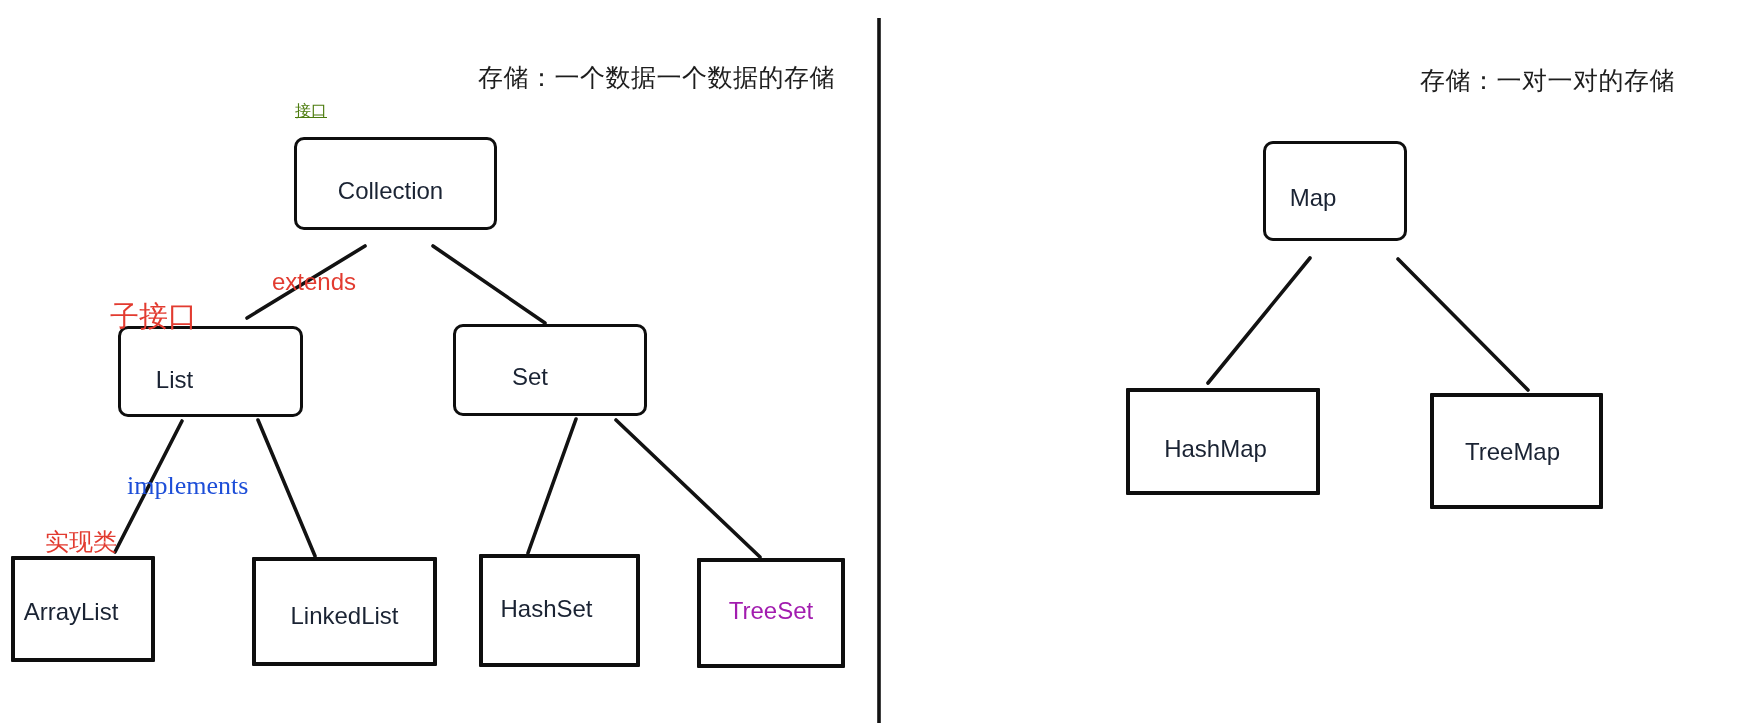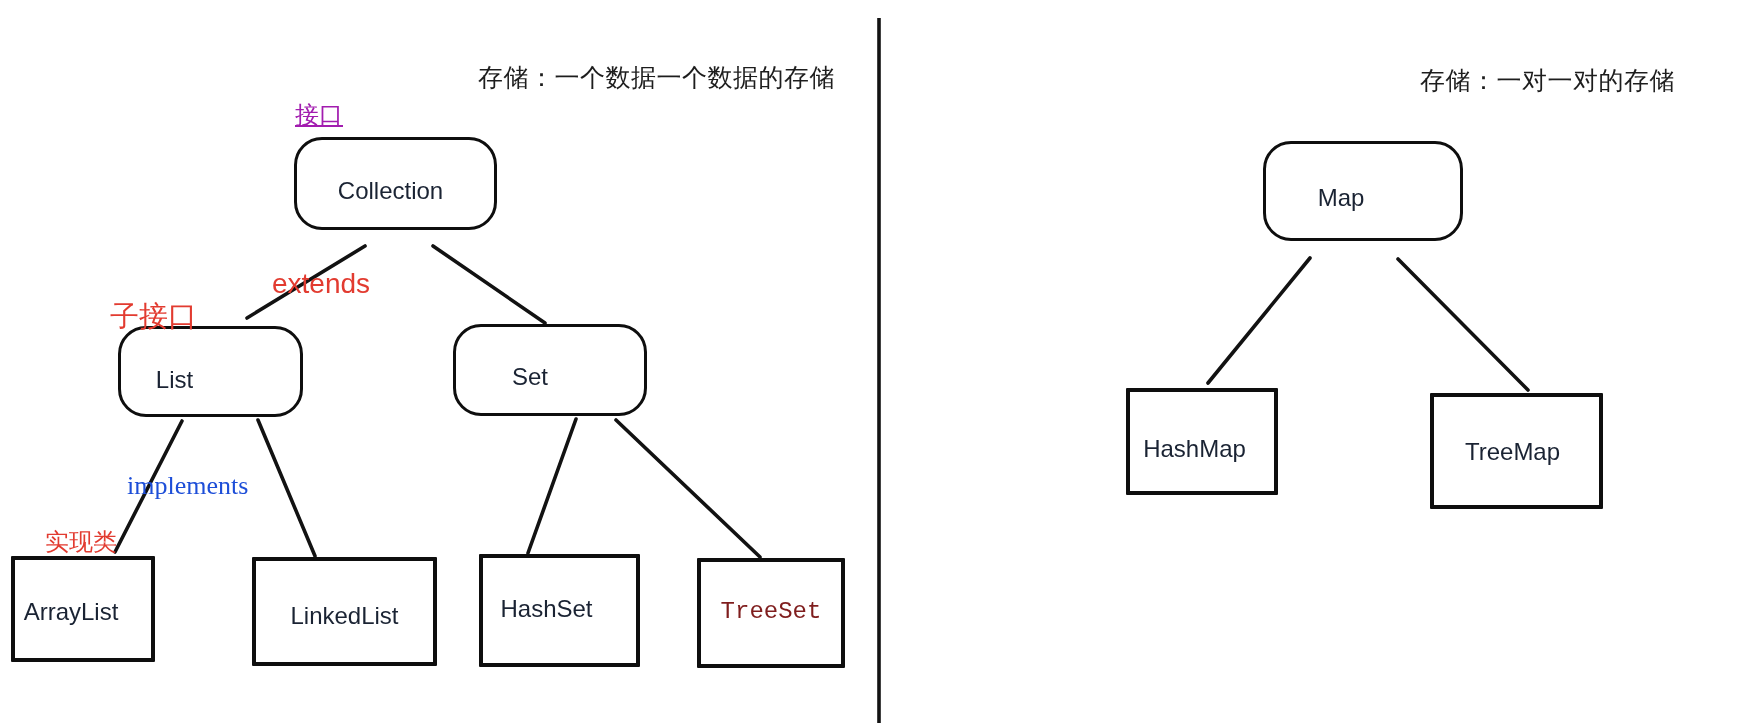--- a/index.html
+++ b/index.html
@@ -46,21 +46,21 @@
   .node {
     position: absolute;
     box-sizing: border-box;
     background: #ffffff;
     border: 3px solid #0e0e0e;
     display: flex;
     align-items: center;
     justify-content: center;
     z-index: 2;
   }
-  .node.rounded { border-radius: 28px; }
+  .node.rounded { border-radius: 10px; }
   .node.rect    { border-radius: 1px; border-width: 4px; }
   .node-label {
     font-size: 24px;
     color: #1a2333;
     white-space: nowrap;
   }
   .annotation {
     position: absolute;
     white-space: nowrap;
     z-index: 4;
@@ -87,42 +87,42 @@
   <div id="node-layer">
       <div class="node rounded" style="left: 294px; top: 137px; width: 203px; height: 93px; border-color: rgb(14, 14, 14);">
         <span class="node-label" style="transform: translate(-5px, 7px); color: rgb(26, 35, 51);">Collection</span>
       </div>
       <div class="node rounded" style="left: 118px; top: 326px; width: 185px; height: 91px; border-color: rgb(14, 14, 14);">
         <span class="node-label" style="transform: translate(-36px, 8px); color: rgb(26, 35, 51);">List</span>
       </div>
       <div class="node rounded" style="left: 453px; top: 324px; width: 194px; height: 92px; border-color: rgb(14, 14, 14);">
         <span class="node-label" style="transform: translate(-20px, 7px); color: rgb(26, 35, 51);">Set</span>
       </div>
-      <div class="node rounded" style="left: 1263px; top: 141px; width: 200px; height: 100px; border-color: rgb(14, 14, 14);">
+      <div class="node rounded" style="left: 1263px; top: 141px; width: 144px; height: 100px; border-color: rgb(14, 14, 14);">
         <span class="node-label" style="transform: translate(-22px, 7px); color: rgb(26, 35, 51);">Map</span>
       </div>
       <div class="node rect" style="left: 11px; top: 556px; width: 144px; height: 106px; border-color: rgb(14, 14, 14);">
         <span class="node-label" style="transform: translate(-12px, 3px); color: rgb(26, 35, 51);">ArrayList</span>
       </div>
       <div class="node rect" style="left: 252px; top: 557px; width: 185px; height: 109px; border-color: rgb(14, 14, 14);">
         <span class="node-label" style="transform: translate(0px, 4px); color: rgb(26, 35, 51);">LinkedList</span>
       </div>
       <div class="node rect" style="left: 479px; top: 554px; width: 161px; height: 113px; border-color: rgb(14, 14, 14);">
         <span class="node-label" style="transform: translate(-13px, -2px); color: rgb(26, 35, 51);">HashSet</span>
       </div>
       <div class="node rect" style="left: 697px; top: 558px; width: 148px; height: 110px; border-color: rgb(14, 14, 14);">
-        <span class="node-label" style="transform: translate(0px, -2px); color: #7f1d1d; font-family: Liberation Mono, monospace;">TreeSet</span>
+        <span class="node-label" style="transform: translate(0px, -2px); color: #a21caf;">TreeSet</span>
       </div>
-      <div class="node rect" style="left: 1126px; top: 388px; width: 152px; height: 107px; border-color: rgb(14, 14, 14); padding-left: 19px;">
+      <div class="node rect" style="left: 1126px; top: 388px; width: 194px; height: 107px; border-color: rgb(14, 14, 14); padding-left: 19px;">
         <span class="node-label" style="transform: translate(-17px, 7px); color: rgb(26, 35, 51);">HashMap</span>
       </div>
       <div class="node rect" style="left: 1430px; top: 393px; width: 173px; height: 116px; border-color: rgb(14, 14, 14);">
         <span class="node-label" style="transform: translate(-4px, 1px); color: rgb(26, 35, 51);">TreeMap</span>
       </div>
     </div>
   <div id="annotation-layer">
-      <span class="annotation" style="left: 295px; top: 103px; font-size: 24px; color: #a21caf; text-decoration: underline;">接口</span>
+      <span class="annotation" style="left: 295px; top: 103px; font-size: 16px; color: #4d7c0f; text-decoration: underline;">接口</span>
       <span class="annotation" style="left: 110px; top: 302px; font-size: 29px; color: rgb(226, 59, 48);">子接口</span>
-      <span class="annotation" style="left: 272px; top: 270px; font-size: 28px; color: rgb(226, 59, 48);">extends</span>
+      <span class="annotation" style="left: 272px; top: 270px; font-size: 24px; color: rgb(226, 59, 48);">extends</span>
       <span class="annotation" style="left: 127px; top: 473px; font-size: 26px; color: #1d4ed8; font-family: Liberation Serif, serif;">implements</span>
       <span class="annotation" style="left: 45px; top: 530px; font-size: 24px; color: rgb(226, 59, 48);">实现类</span>
     </div>
 </div>
 
 </body></html>

